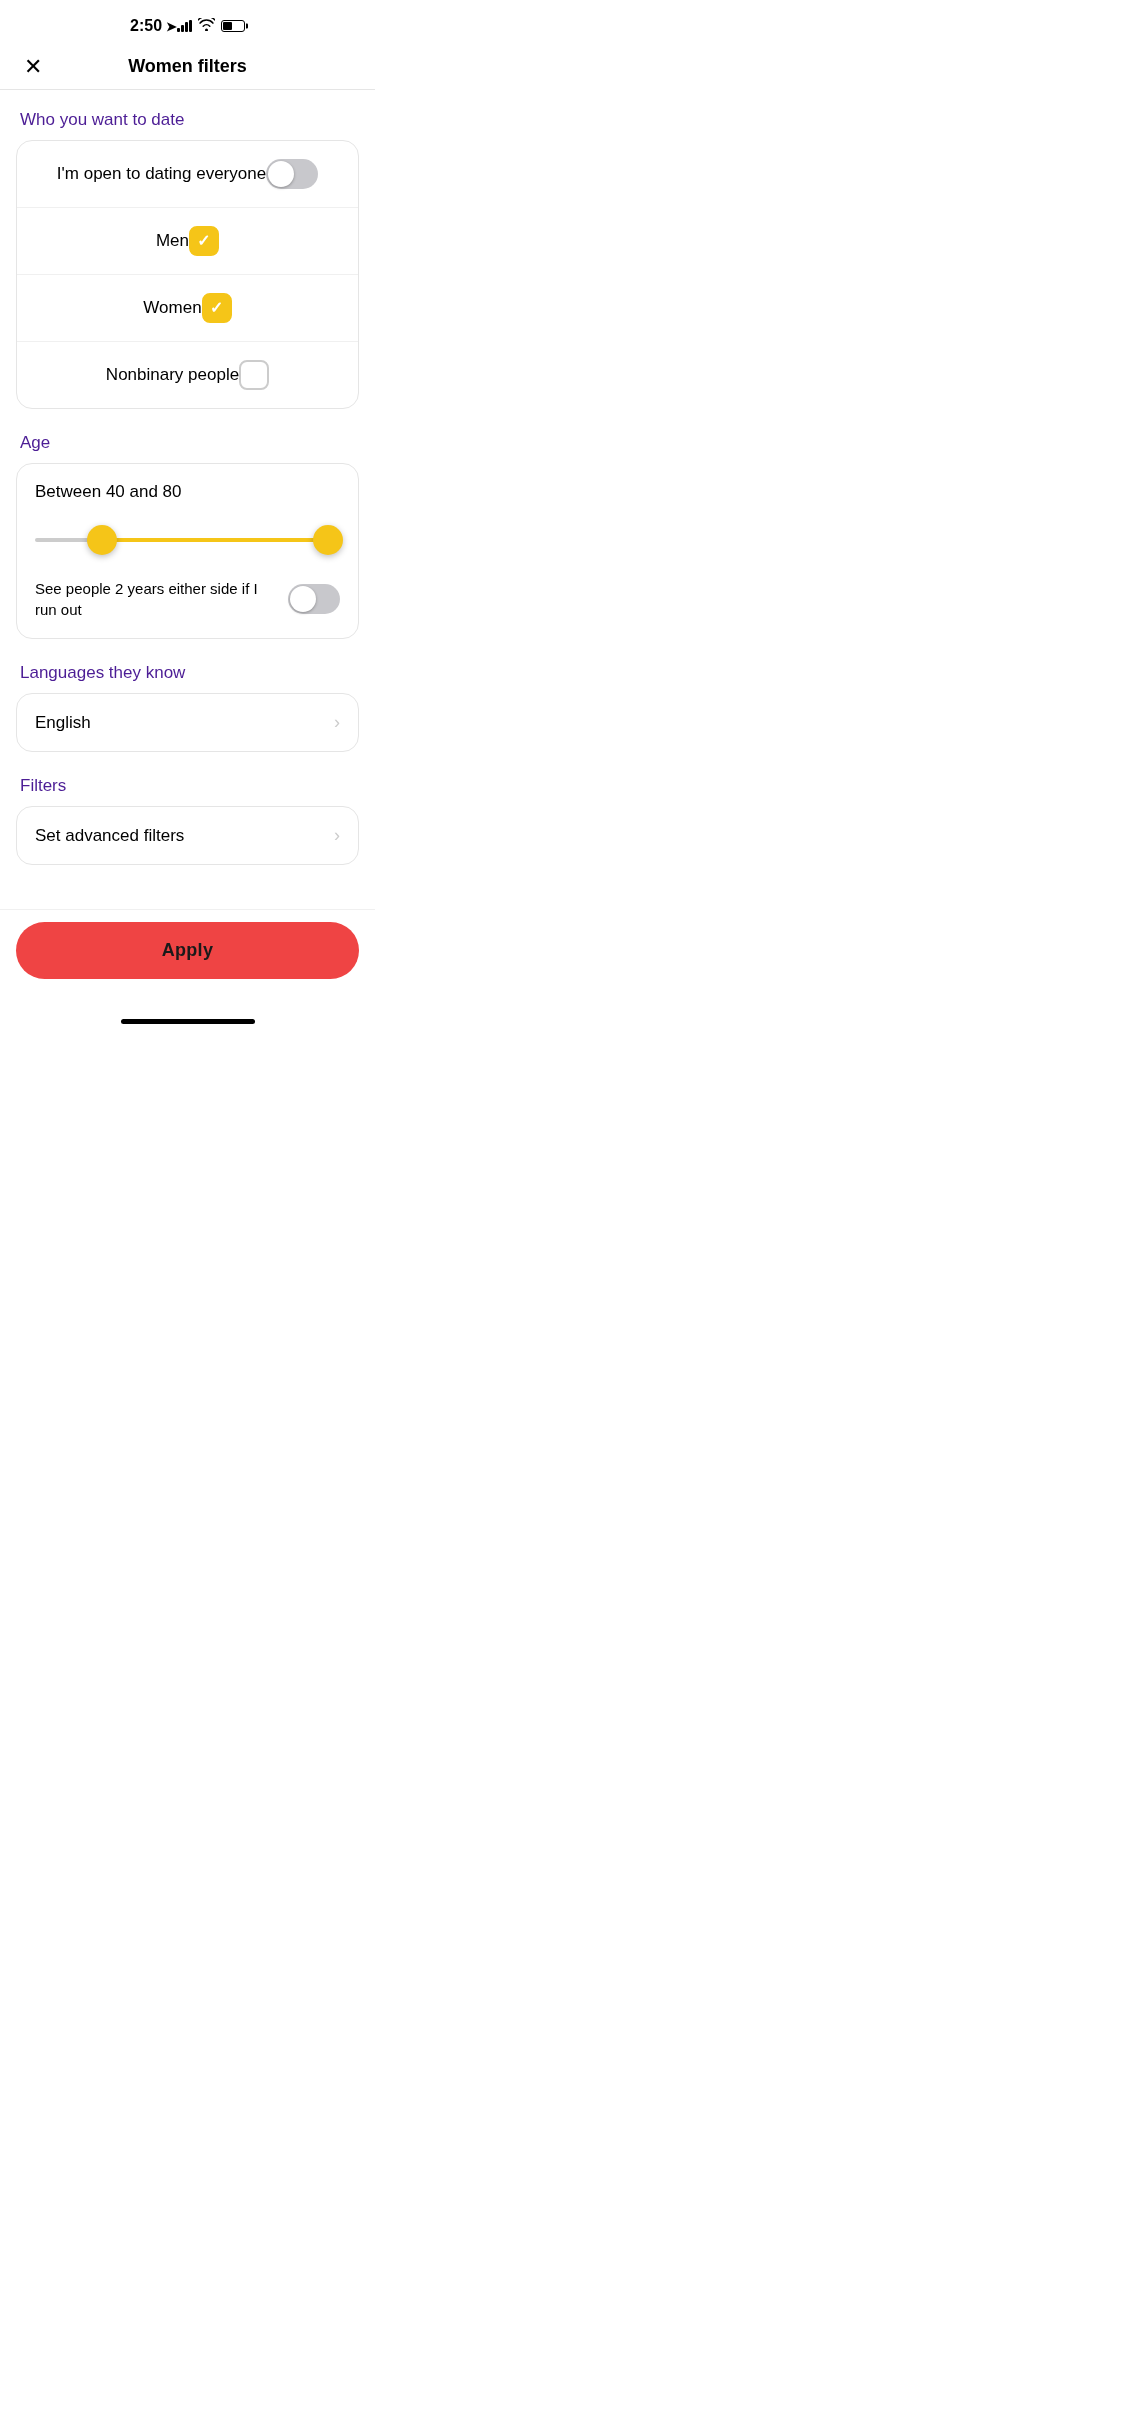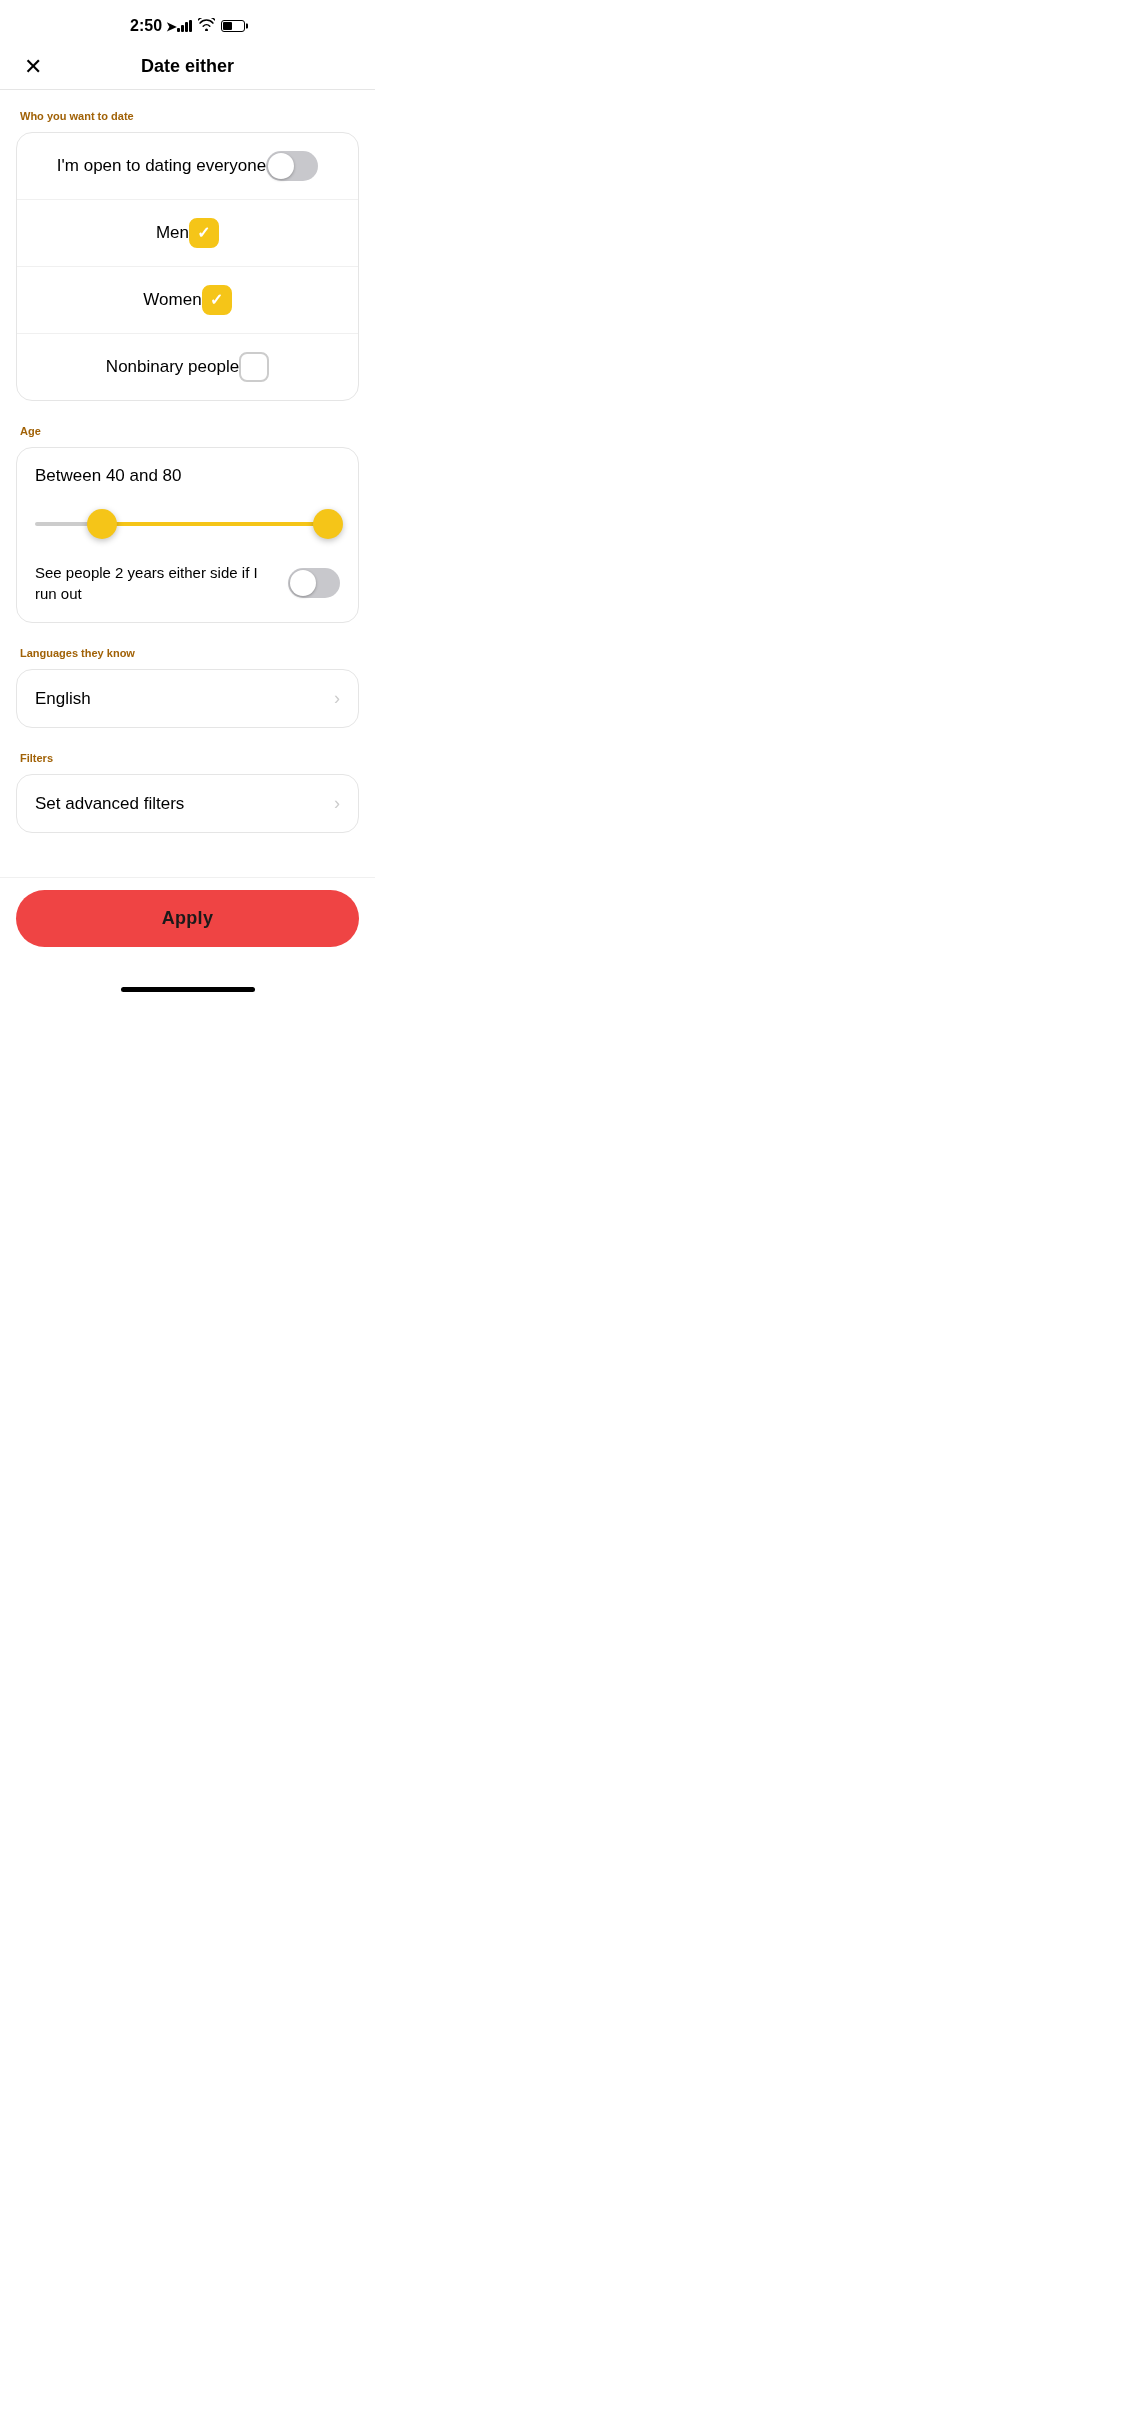--- a/index.html
+++ b/index.html
@@ -102,25 +102,24 @@
       font-weight: 700;
       color: #000;
     }
 
     
     .content {
       padding: 20px 16px;
     }
 
     .section-label {
-      font-size: 11px;
-      color: #a16207;
+      font-size: 17px;
+      color: #4c1d95;
       margin-bottom: 10px;
       padding-left: 4px;
-      font-weight: bold;
     }
 
     .card {
       background: #fff;
       border: 1.5px solid #e5e5e5;
       border-radius: 16px;
       margin-bottom: 24px;
       overflow: hidden;
     }
 
@@ -341,21 +340,21 @@
       </svg>
     </span>
     <div class="battery-icon">
       <div class="battery-fill"></div>
     </div>
   </div>
 </div>
 
 <div class="header">
   <button class="close-btn">✕</button>
-  <span class="header-title">Date either</span>
+  <span class="header-title">Women filters</span>
 </div>
 
 <div class="content">
 
   <div class="section-label">Who you want to date</div>
   <div class="card">
 
     <div class="card-row">
       <span class="row-label">I'm open to dating everyone</span>
       <div class="toggle off">

